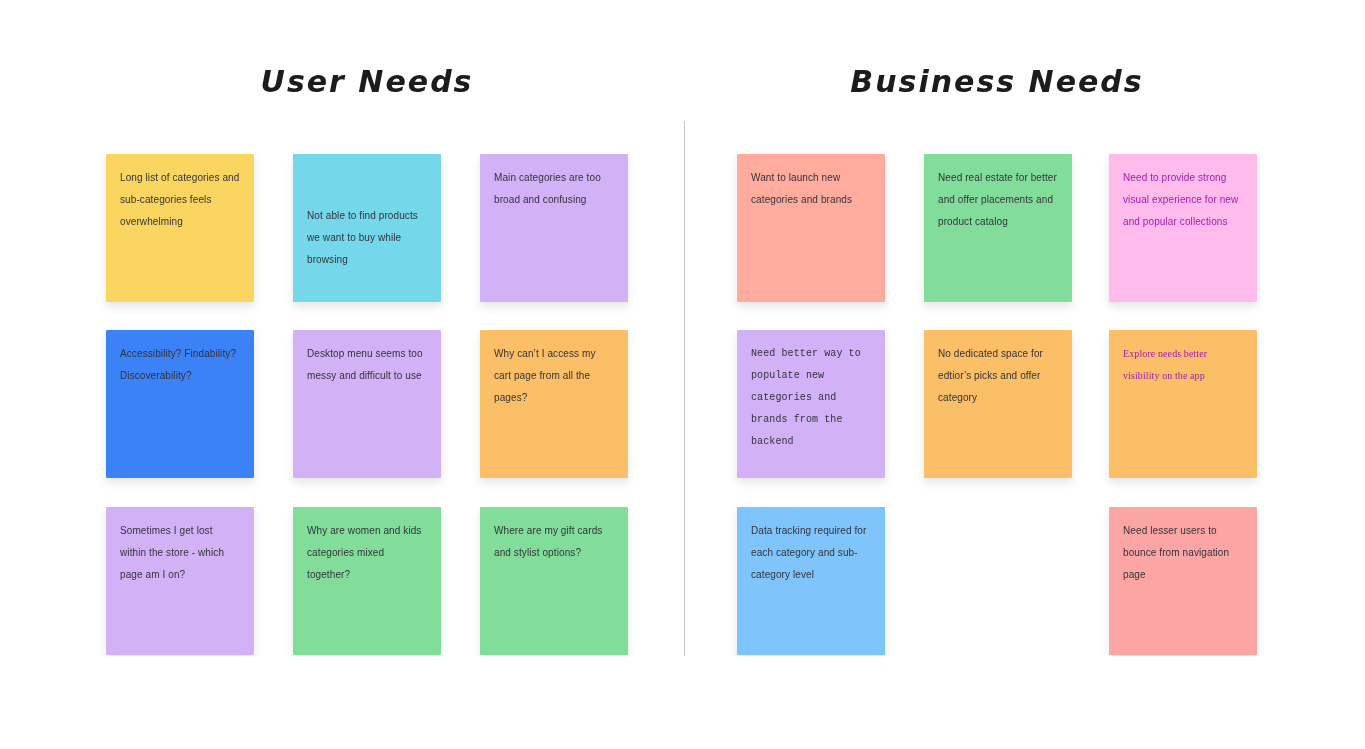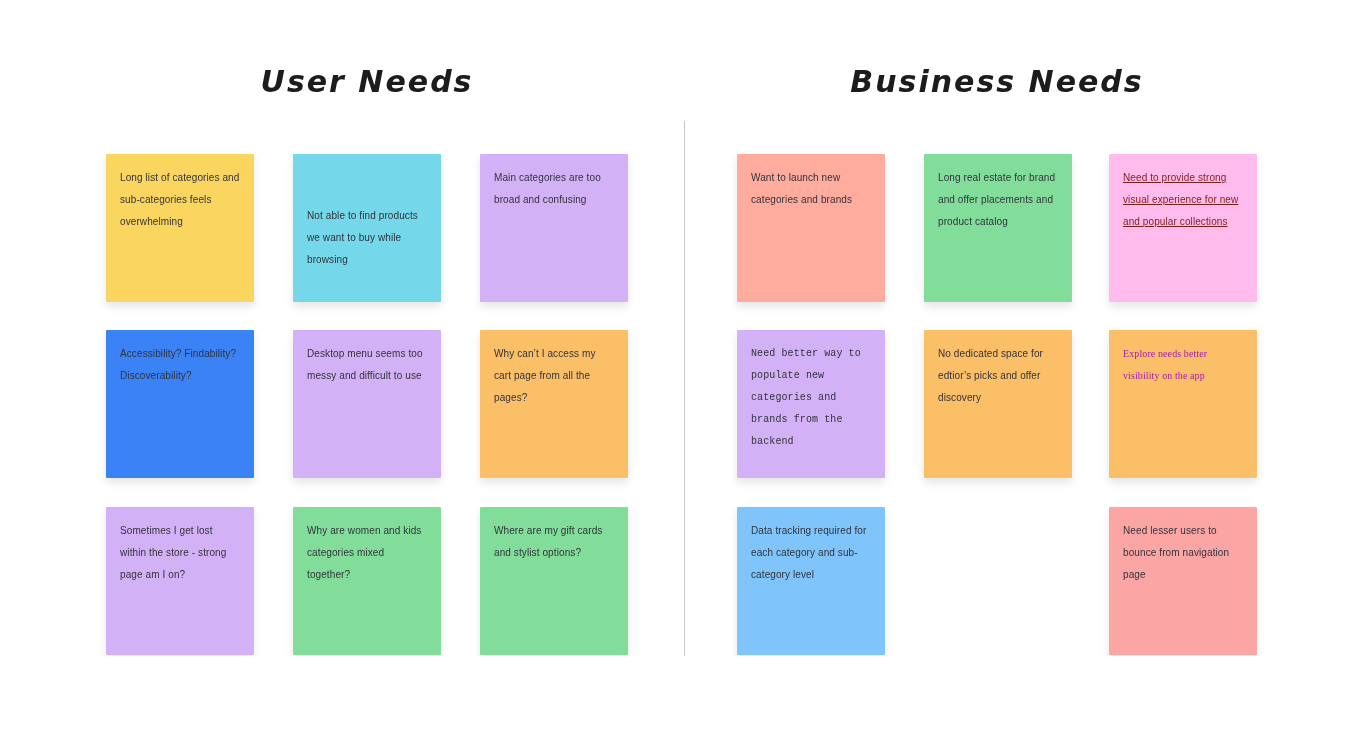--- a/index.html
+++ b/index.html
@@ -77,43 +77,43 @@
     <div class="note" style="left: 106px; top: 330px; background: #3b82f6;">
     <div class="note-text" style="color: rgb(51, 51, 59);">Accessibility? Findability? Discoverability?</div>
   </div>
     <div class="note" style="left: 293px; top: 330px; background: rgb(210, 177, 247);">
     <div class="note-text" style="color: rgb(51, 51, 59);">Desktop menu seems too messy and difficult to use</div>
   </div>
     <div class="note" style="left: 480px; top: 330px; background: rgb(251, 191, 104);">
     <div class="note-text" style="color: rgb(51, 51, 59);">Why can’t I access my cart page from all the pages?</div>
   </div>
     <div class="note" style="left: 106px; top: 507px; background: rgb(210, 177, 247);">
-    <div class="note-text" style="color: rgb(51, 51, 59);">Sometimes I get lost within the store - strong page am I on?</div>
+    <div class="note-text" style="color: rgb(51, 51, 59);">Sometimes I get lost within the store - which page am I on?</div>
   </div>
     <div class="note" style="left: 293px; top: 507px; background: rgb(130, 221, 155);">
     <div class="note-text" style="color: rgb(51, 51, 59);">Why are women and kids categories mixed together?</div>
   </div>
     <div class="note" style="left: 480px; top: 507px; background: rgb(130, 221, 155);">
     <div class="note-text" style="color: rgb(51, 51, 59);">Where are my gift cards and stylist options?</div>
   </div>
     <h2 class="section-title" style="left: 737px; top: 64px; width: 520px; color: rgb(28, 28, 28);">Business Needs</h2>
     <div class="note" style="left: 737px; top: 154px; background: rgb(255, 172, 158);">
     <div class="note-text" style="color: rgb(51, 51, 59);">Want to launch new categories and brands</div>
   </div>
     <div class="note" style="left: 924px; top: 154px; background: rgb(130, 221, 155);">
-    <div class="note-text" style="color: rgb(51, 51, 59);">Long real estate for brand and offer placements and product catalog</div>
+    <div class="note-text" style="color: rgb(51, 51, 59);">Need real estate for better and offer placements and product catalog</div>
   </div>
     <div class="note" style="left: 1109px; top: 154px; background: rgb(255, 187, 235);">
-    <div class="note-text" style="color: #7f1d1d; text-decoration: underline;">Need to provide strong visual experience for new and popular collections</div>
+    <div class="note-text" style="color: #a21caf;">Need to provide strong visual experience for new and popular collections</div>
   </div>
     <div class="note" style="left: 737px; top: 330px; background: rgb(210, 177, 247);">
     <div class="note-text" style="color: rgb(51, 51, 59); font-family: Liberation Mono, monospace;">Need better way to populate new categories and brands from the backend</div>
   </div>
     <div class="note" style="left: 924px; top: 330px; background: rgb(251, 191, 104);">
-    <div class="note-text" style="color: rgb(51, 51, 59);">No dedicated space for edtior’s picks and offer discovery</div>
+    <div class="note-text" style="color: rgb(51, 51, 59);">No dedicated space for edtior’s picks and offer category</div>
   </div>
     <div class="note" style="left: 1109px; top: 330px; background: rgb(251, 191, 104);">
     <div class="note-text" style="color: #a21caf; font-family: Liberation Serif, serif;">Explore needs better visibility on the app</div>
   </div>
     <div class="note" style="left: 737px; top: 507px; background: rgb(127, 197, 251);">
     <div class="note-text" style="color: rgb(51, 51, 59);">Data tracking required for each category and sub-category level</div>
   </div>
     <div class="note" style="left: 1109px; top: 507px; background: #fca5a5;">
     <div class="note-text" style="color: rgb(51, 51, 59);">Need lesser users to bounce from navigation page</div>
   </div>

